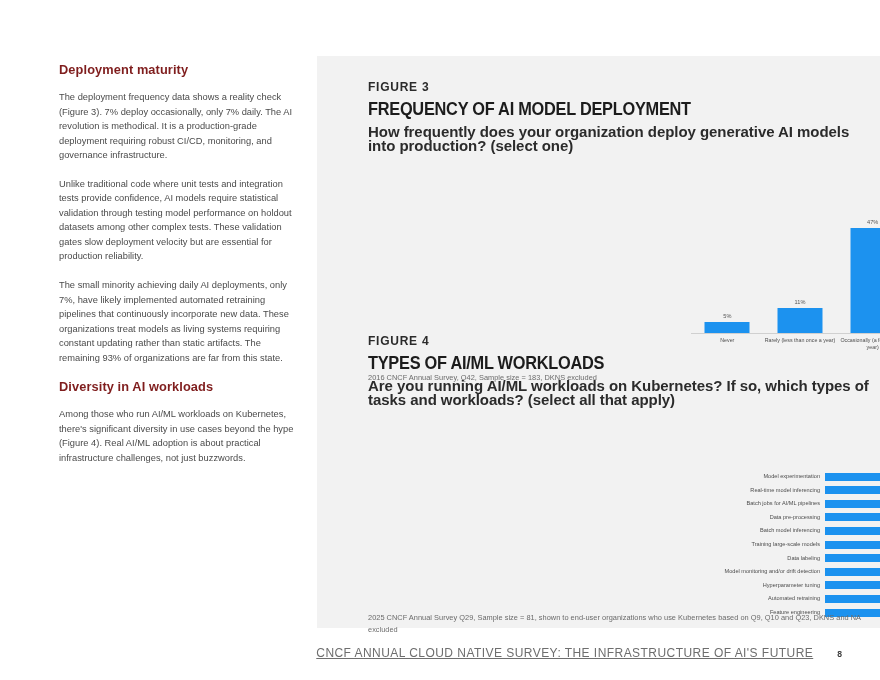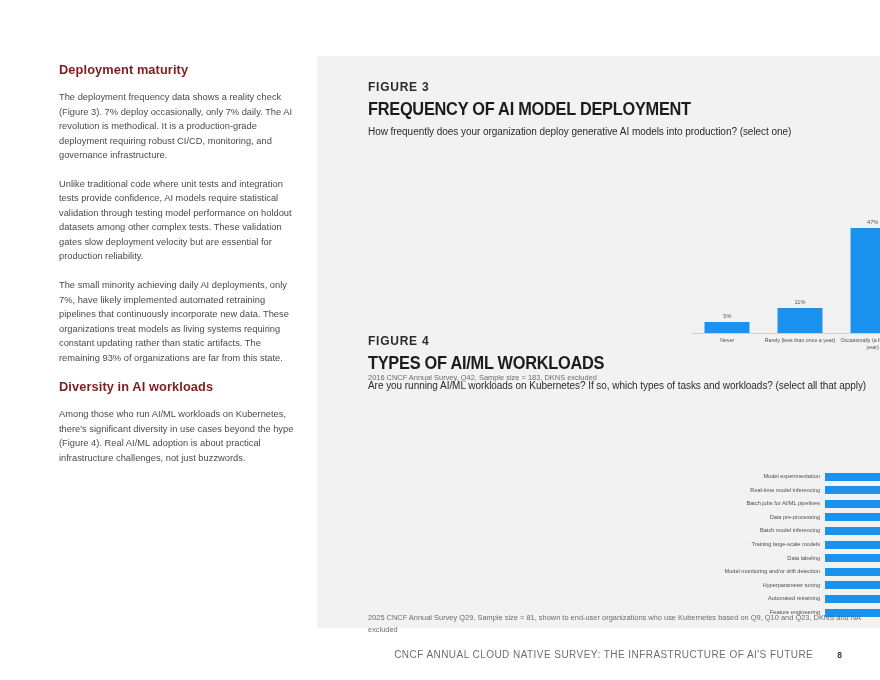--- a/index.html
+++ b/index.html
@@ -55,22 +55,22 @@
     font-weight:700;
     color:#1c1c1c;
     letter-spacing:-0.3px;
     transform:scaleX(0.86);
     transform-origin:left center;
     white-space:nowrap;
     margin-bottom:5px;
     font-stretch:condensed;
   }
   .fig-question {
-    font-size:10px;
-    font-weight:400;
+    font-size:15px;
+    font-weight:700;
     line-height:13.6px;
     color:#2b2b2b;
     letter-spacing:-0.05px;
   }
   .fig-source {
     position:absolute; left:51px;
     font-size:7.4px;
     line-height:11.5px;
     color:#6a6a6a;
     letter-spacing:0.02px;
@@ -157,23 +157,24 @@
 
   
   #footer {
     position:absolute;
     right:38px; bottom:20px;
     display:flex;
     align-items:baseline;
     gap:24px;
   }
   #footer-text {
-    font-size:10px;
+    font-size:12px;
     letter-spacing:0.45px;
     color:#6e6e6e;
+    text-decoration:underline;
   }
   #footer-page {
     font-size:8.6px;
     font-weight:700;
     color:#3c3c3c;
   }
 </style>
 </head>
 <body>
 

